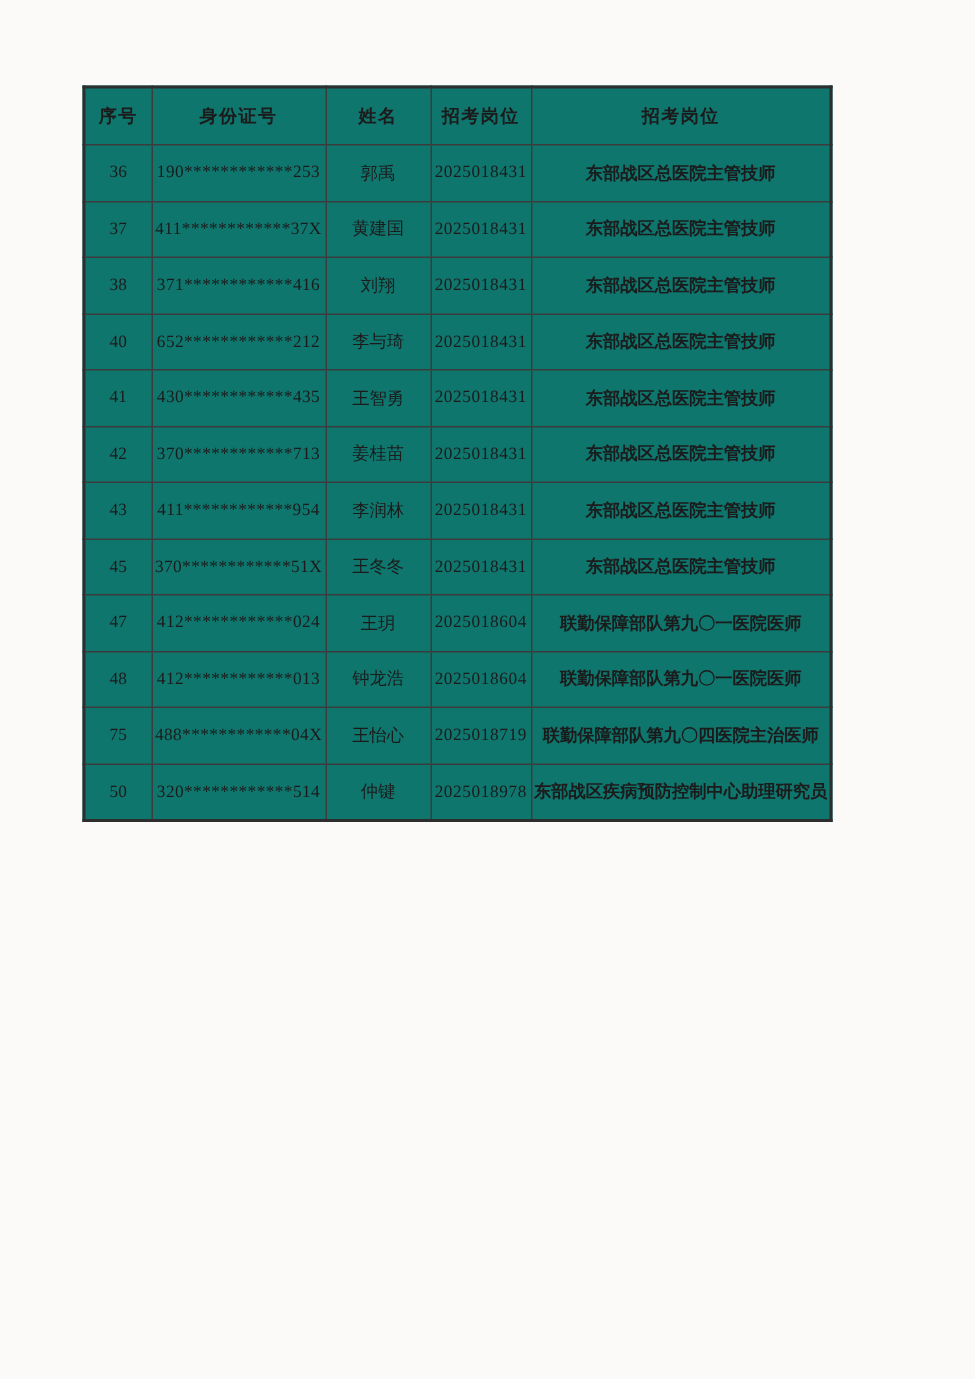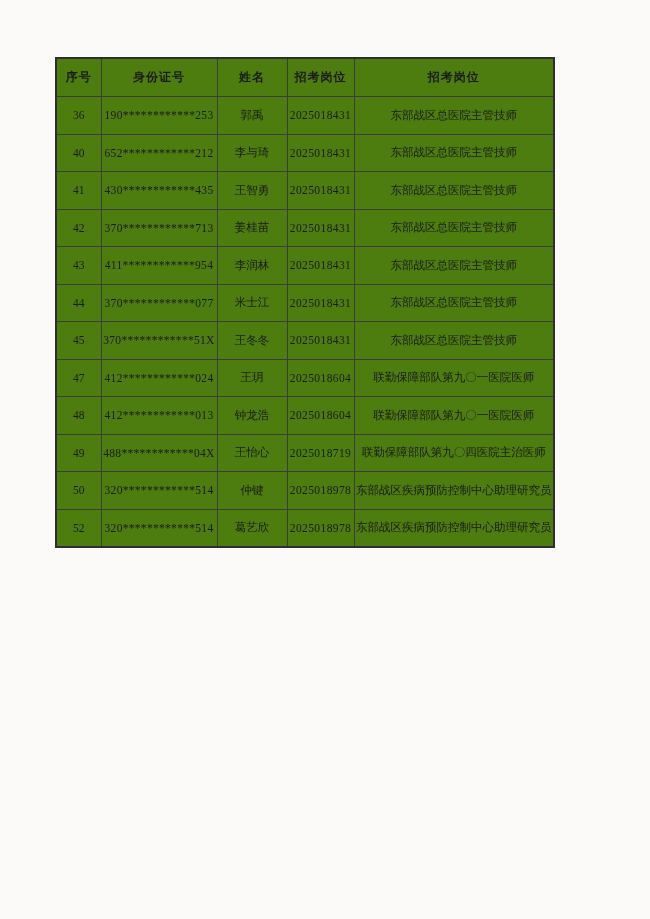--- a/index.html
+++ b/index.html
@@ -22,21 +22,21 @@
     height: 919px;
   }
   table.roster {
     position: absolute;
     left: 55px;
     top: 57px;
     width: 498px;
     border-collapse: collapse;
     table-layout: fixed;
     border: 2px solid #2e2e2e;
-    background: #4d7c0f;
+    background: #0f766e;
   }
   table.roster th, table.roster td {
     border: 1px solid #3c3c3c;
     padding: 0;
     overflow: hidden;
     white-space: nowrap;
     vertical-align: middle;
   }
   table.roster th {
     height: 37px;
@@ -56,20 +56,21 @@
   }
   td.col-code {
     font-size: 11.5px;
     letter-spacing: 0.4px;
   }
   td.col-title {
     text-align: left;
     padding-left: 4px;
     padding-right: 2px;
     font-size: 11px;
+    font-weight: bold;
   }
 </style>
 </head>
 <body>
 
 <div class="page">
   <table class="roster">
     <colgroup>
       <col style="width:45px">
       <col style="width:116px">
@@ -88,20 +89,34 @@
       </thead>
     <tbody>
         <tr>
           <td class="col-serial">36</td>
           <td class="col-id">190************253</td>
           <td class="col-name">郭禹</td>
           <td class="col-code">2025018431</td>
           <td class="col-title">东部战区总医院主管技师</td>
         </tr>
         <tr>
+          <td class="col-serial">37</td>
+          <td class="col-id">411************37X</td>
+          <td class="col-name">黄建国</td>
+          <td class="col-code">2025018431</td>
+          <td class="col-title">东部战区总医院主管技师</td>
+        </tr>
+        <tr>
+          <td class="col-serial">38</td>
+          <td class="col-id">371************416</td>
+          <td class="col-name">刘翔</td>
+          <td class="col-code">2025018431</td>
+          <td class="col-title">东部战区总医院主管技师</td>
+        </tr>
+        <tr>
           <td class="col-serial">40</td>
           <td class="col-id">652************212</td>
           <td class="col-name">李与琦</td>
           <td class="col-code">2025018431</td>
           <td class="col-title">东部战区总医院主管技师</td>
         </tr>
         <tr>
           <td class="col-serial">41</td>
           <td class="col-id">430************435</td>
           <td class="col-name">王智勇</td>
@@ -116,27 +131,20 @@
           <td class="col-title">东部战区总医院主管技师</td>
         </tr>
         <tr>
           <td class="col-serial">43</td>
           <td class="col-id">411************954</td>
           <td class="col-name">李润林</td>
           <td class="col-code">2025018431</td>
           <td class="col-title">东部战区总医院主管技师</td>
         </tr>
         <tr>
-          <td class="col-serial">44</td>
-          <td class="col-id">370************077</td>
-          <td class="col-name">米士江</td>
-          <td class="col-code">2025018431</td>
-          <td class="col-title">东部战区总医院主管技师</td>
-        </tr>
-        <tr>
           <td class="col-serial">45</td>
           <td class="col-id">370************51X</td>
           <td class="col-name">王冬冬</td>
           <td class="col-code">2025018431</td>
           <td class="col-title">东部战区总医院主管技师</td>
         </tr>
         <tr>
           <td class="col-serial">47</td>
           <td class="col-id">412************024</td>
           <td class="col-name">王玥</td>
@@ -144,35 +152,28 @@
           <td class="col-title">联勤保障部队第九〇一医院医师</td>
         </tr>
         <tr>
           <td class="col-serial">48</td>
           <td class="col-id">412************013</td>
           <td class="col-name">钟龙浩</td>
           <td class="col-code">2025018604</td>
           <td class="col-title">联勤保障部队第九〇一医院医师</td>
         </tr>
         <tr>
-          <td class="col-serial">49</td>
+          <td class="col-serial">75</td>
           <td class="col-id">488************04X</td>
           <td class="col-name">王怡心</td>
           <td class="col-code">2025018719</td>
           <td class="col-title">联勤保障部队第九〇四医院主治医师</td>
         </tr>
         <tr>
           <td class="col-serial">50</td>
           <td class="col-id">320************514</td>
           <td class="col-name">仲键</td>
           <td class="col-code">2025018978</td>
           <td class="col-title">东部战区疾病预防控制中心助理研究员</td>
         </tr>
-        <tr>
-          <td class="col-serial">52</td>
-          <td class="col-id">320************514</td>
-          <td class="col-name">葛艺欣</td>
-          <td class="col-code">2025018978</td>
-          <td class="col-title">东部战区疾病预防控制中心助理研究员</td>
-        </tr>
       </tbody>
   </table>
 </div>
 
 </body></html>

